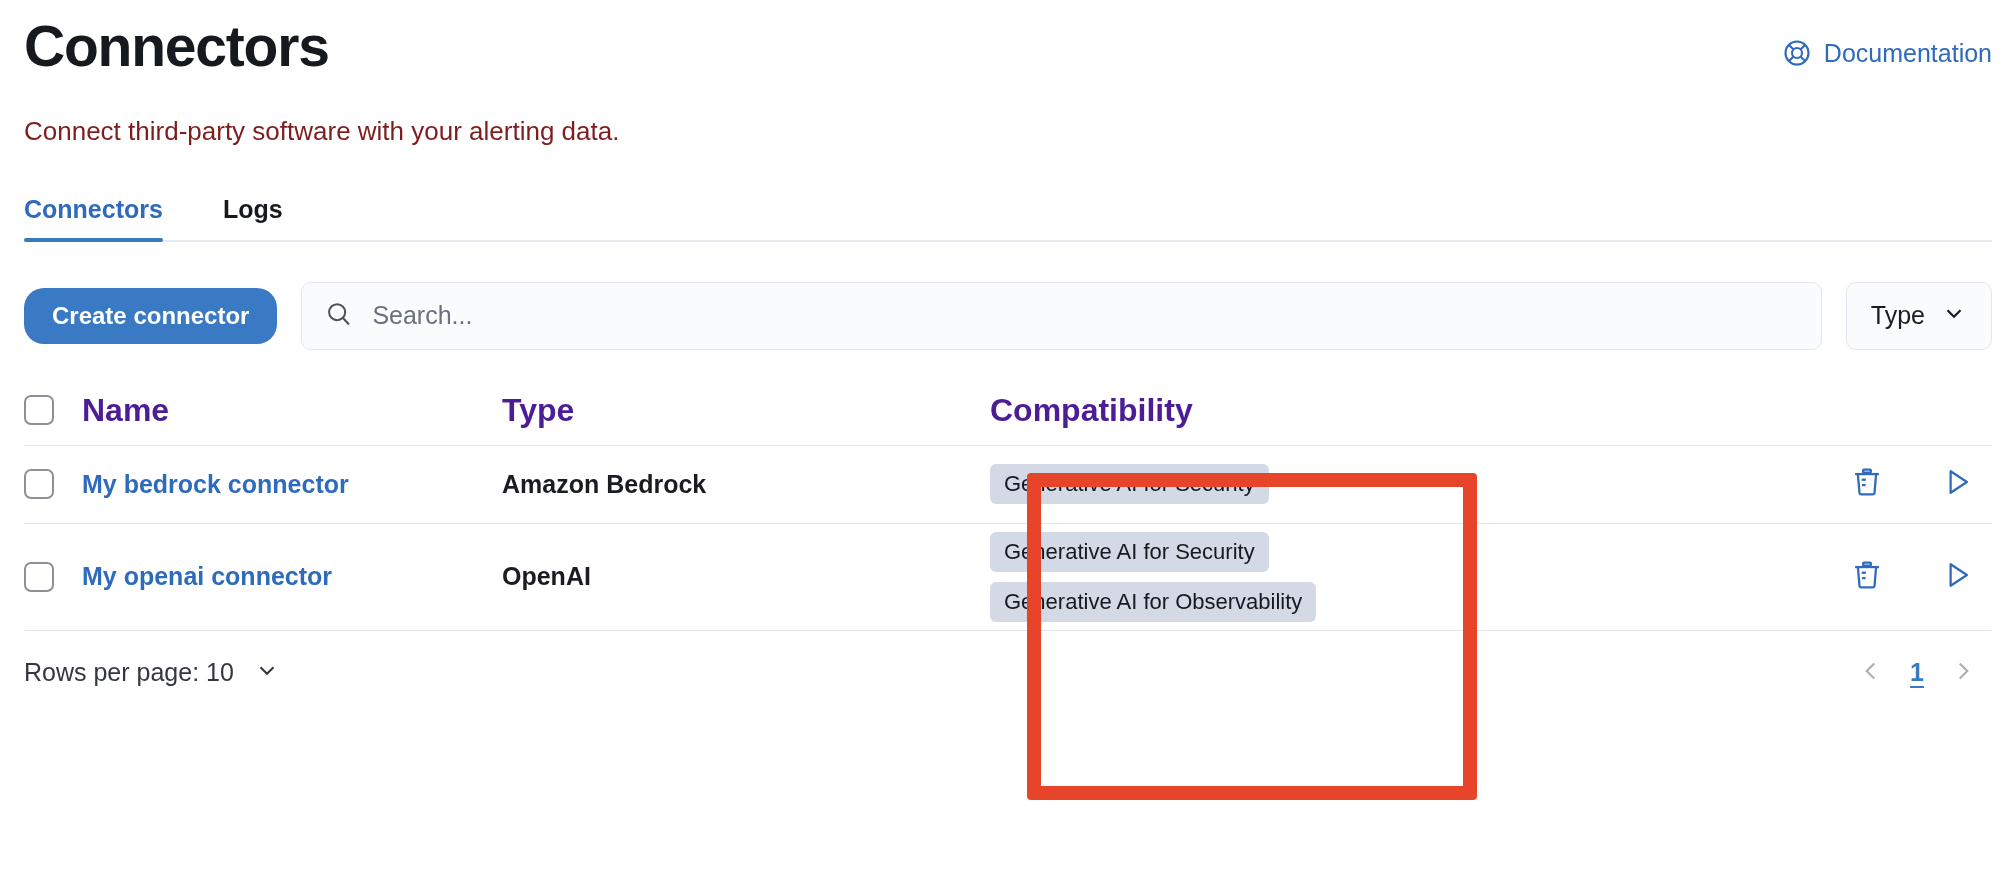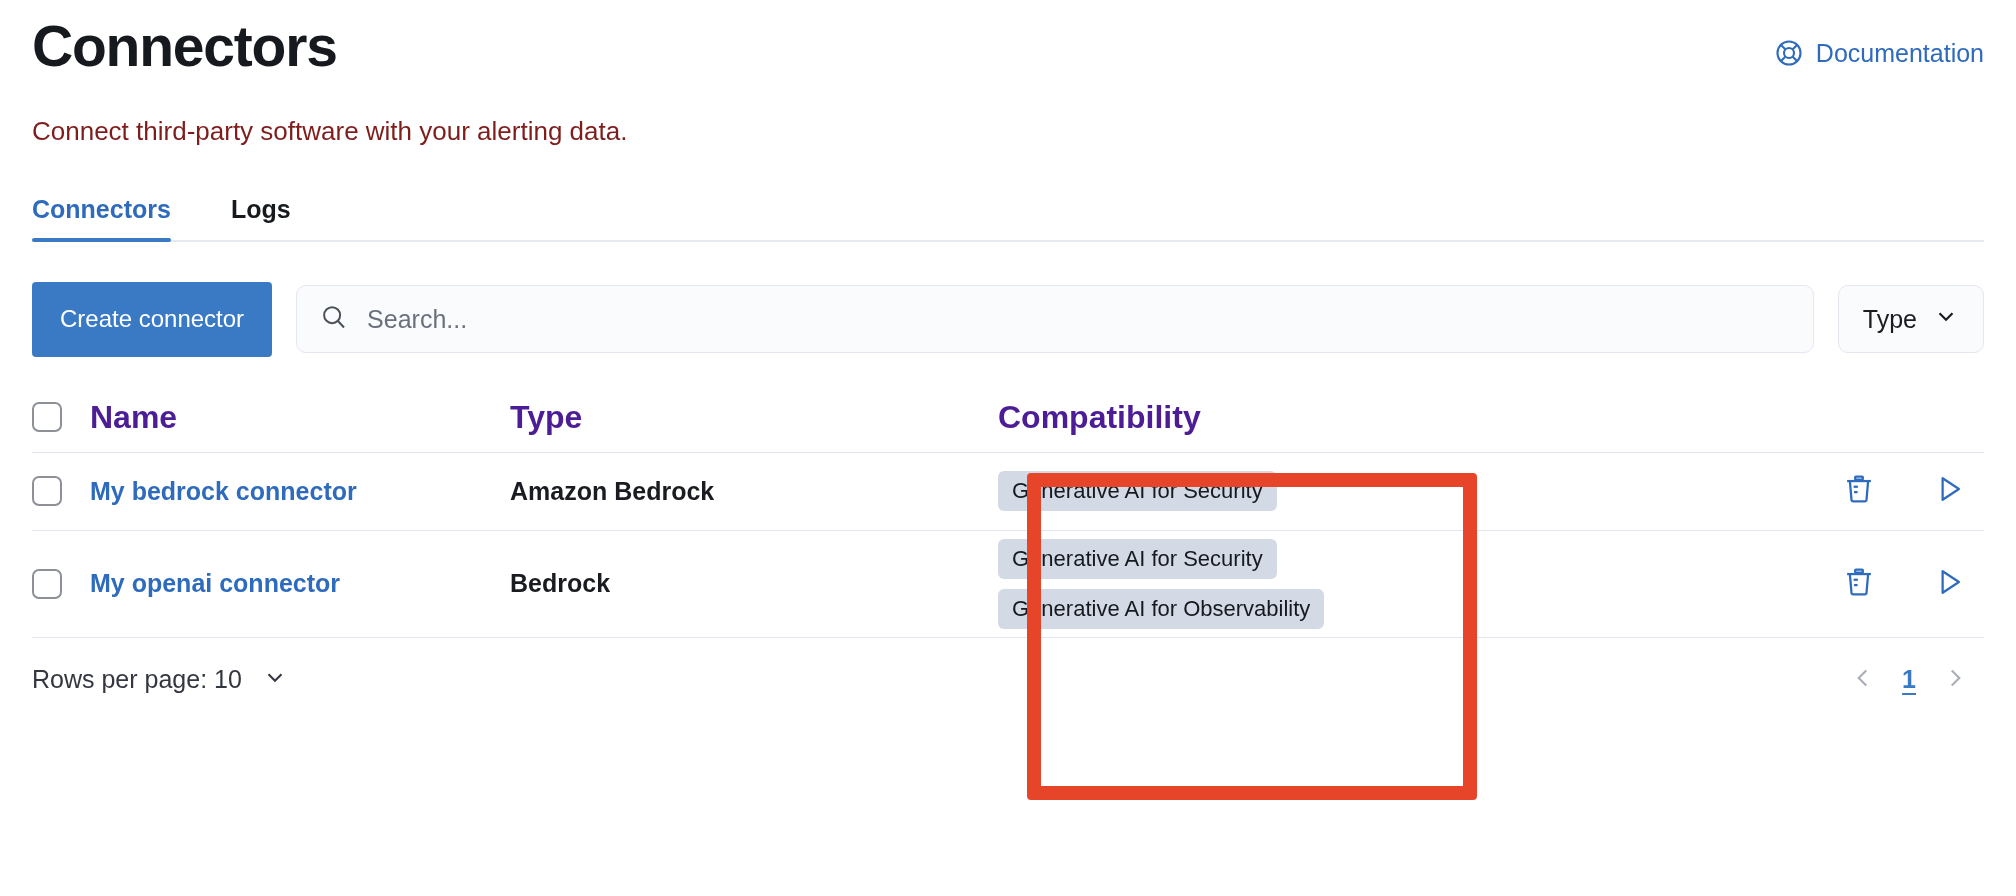--- a/index.html
+++ b/index.html
@@ -10,21 +10,21 @@
     background: #ffffff;
     font-family: "Liberation Sans", sans-serif;
     color: #1a1c21;
     overflow: hidden;
   }
 
   .page {
     position: relative;
     width: 2016px;
     height: 896px;
-    padding: 0 32px;
+    padding: 0 24px;
   }
 
   
   .header-row {
     display: flex;
     align-items: flex-start;
     justify-content: space-between;
     padding-top: 14px;
   }
 
@@ -86,26 +86,26 @@
   .toolbar {
     margin-top: 40px;
     display: flex;
     align-items: center;
     gap: 24px;
   }
   .btn-primary {
     background: #3a7ac4;
     color: #ffffff;
     border: none;
-    border-radius: 4px;
+    border-radius: 20px;
     font-size: 24px;
-    font-weight: 400;
+    font-weight: 700;
     font-family: "Liberation Sans", sans-serif;
     padding: 0 28px;
-    height: 75px;
+    height: 56px;
     cursor: pointer;
     white-space: nowrap;
   }
   .search-wrap {
     flex: 1;
     position: relative;
     height: 68px;
     background: #fafbfd;
     border: 1px solid #e4e7ef;
     border-radius: 10px;
@@ -334,21 +334,21 @@
       </div>
     </div>
 
     <div class="trow last">
       <div class="c-check">
         <div class="checkbox"></div>
       </div>
       <div class="c-name">
         <span class="cell-link">My openai connector</span>
       </div>
-      <div class="c-type cell-text">Bedrock</div>
+      <div class="c-type cell-text">OpenAI</div>
       <div class="c-compat">
         <div class="badges">
           <span class="badge">Generative AI for Security</span>
           <span class="badge">Generative AI for Observability</span>
         </div>
       </div>
       <div class="c-actions">
         <span class="icon-btn">
           <svg width="34" height="34" viewBox="0 0 24 24" fill="none" stroke="#2f6bbd" stroke-width="1.6">
             <rect x="9.3" y="3.2" width="5.4" height="2.2" rx="0.5"></rect>

